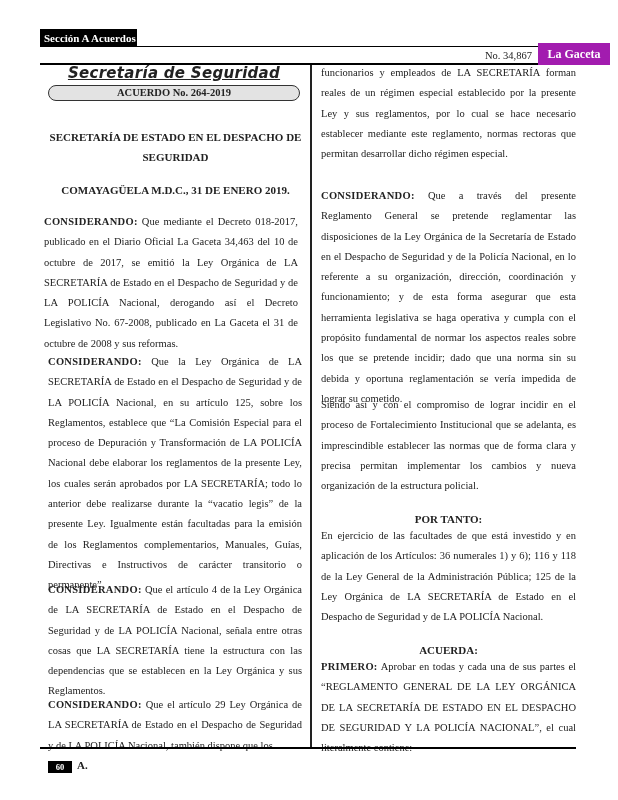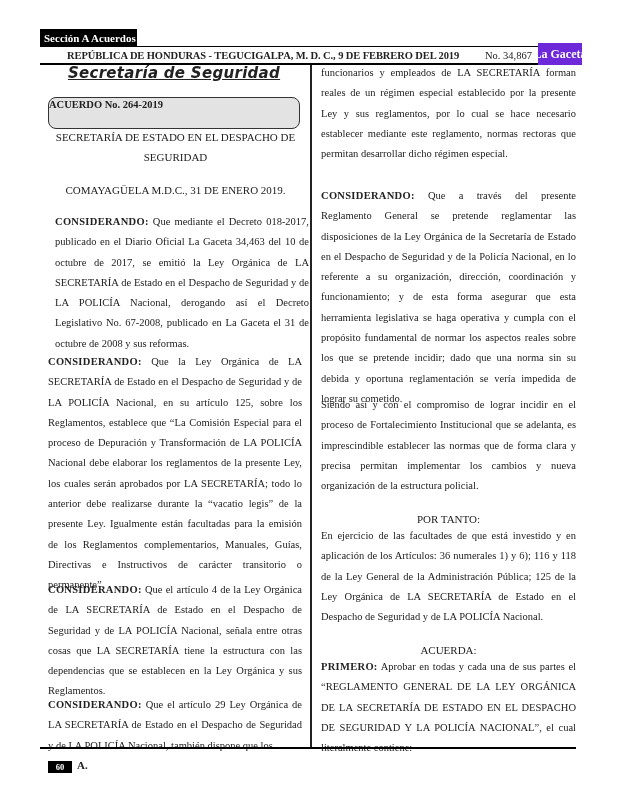--- a/index.html
+++ b/index.html
@@ -8,43 +8,43 @@
 
   .section-tab { position: absolute; left: 40px; top: 29px; height: 17px; width: 97px;
     background: #000; color: #fff; font-size: 11px; font-weight: bold;
     display: flex; align-items: center; padding-left: 4px; box-sizing: border-box; white-space: nowrap; }
 
   .masthead { position: absolute; left: 40px; top: 46px; width: 498px; height: 19px;
     border-top: 1px solid #000; border-bottom: 2px solid #000; box-sizing: border-box;
     display: flex; align-items: center; font-size: 10.5px; font-weight: bold; white-space: nowrap; }
   .masthead .place { margin-left: 27px; letter-spacing: -0.1px; }
   .masthead .num { position: absolute; right: 6px; font-weight: normal; font-size: 10.5px; margin-left: 6px; }
-  .brand-tab { position: absolute; left: 538px; top: 43px; width: 44px; height: 22px;
-    background: #6d28d9; color: #fff; font-weight: bold; font-size: 12px;
+  .brand-tab { position: absolute; left: 538px; top: 43px; width: 72px; height: 22px;
+    background: #a21caf; color: #fff; font-weight: bold; font-size: 12px;
     display: flex; align-items: center; justify-content: center; white-space: nowrap; }
 
   .divider { position: absolute; left: 310px; top: 65px; width: 1.5px; height: 682px; background: #222; }
 
   .sec-title { position: absolute; left: 60px; top: 64px; width: 228px; text-align: center;
     font-family: "DejaVu Sans", sans-serif; font-style: italic; font-weight: bold;
     font-size: 15px; text-decoration: underline; letter-spacing: 0.3px; white-space: nowrap; }
 
-  .acuerdo-box { position: absolute; left: 48px; top: 97px; width: 252px; height: 32px;
+  .acuerdo-box { position: absolute; left: 48px; top: 85px; width: 252px; height: 16px;
     border: 1.2px solid #333; border-radius: 8px; background: #e3e3e3; box-sizing: border-box;
-    font-size: 10.5px; font-weight: bold; line-height: 14px; }
+    text-align: center; font-size: 10.5px; font-weight: bold; line-height: 14px; }
 
-  .heading { position: absolute; text-align: center; font-weight: normal; font-size: 11px; line-height: 20px; }
+  .heading { position: absolute; text-align: center; font-weight: bold; font-size: 11px; line-height: 20px; }
   .h-dept { left: 48px; top: 127px; width: 255px; }
   .h-place { left: 48px; top: 180px; width: 255px; }
 
   .para { position: absolute; font-size: 10.5px; line-height: 20.3px; text-align: justify;
     text-align-last: left; margin: 0; }
   .para b { font-weight: bold; letter-spacing: 0.3px; }
 
-  .l1 { left: 55px; top: 212px; width: 254px; }
+  .l1 { left: 44px; top: 212px; width: 254px; }
   .l2 { left: 48px; top: 352px; width: 254px; }
   .l3 { left: 48px; top: 580px; width: 254px; }
   .l4 { left: 48px; top: 695px; width: 254px; }
 
   .r0 { left: 321px; top: 63px; width: 255px; }
   .r1 { left: 321px; top: 186px; width: 255px; }
   .r2 { left: 321px; top: 395px; width: 255px; }
   .r-portanto { left: 321px; top: 509px; width: 255px; }
   .r3 { left: 321px; top: 526px; width: 255px; }
   .r-acuerda { left: 321px; top: 640px; width: 255px; }
@@ -54,21 +54,20 @@
   .page-num { position: absolute; left: 48px; top: 761px; width: 24px; height: 12px;
     background: #000000; color: #fff; font-size: 8.5px; font-weight: bold;
     display: flex; align-items: center; justify-content: center; }
   .page-section { position: absolute; left: 77px; top: 759px; font-size: 11px; font-weight: bold; }
 </style>
 </head>
 <body>
 
 <div class="section-tab">Sección  A  Acuerdos y Leyes</div>
 <div class="masthead">
-  <span class="place">REPÚBLICA DE HONDURAS  - TEGUCIGALPA, M. D. C., 9  DE FEBRERO DEL 2019</span>
   <span class="num">No. 34,867</span>
 </div>
 <div class="brand-tab">La Gaceta</div>
 
 <div class="divider"></div>
 
 <div class="sec-title">Secretaría de Seguridad</div>
 <div class="acuerdo-box">ACUERDO No. 264-2019</div>
 <div class="heading h-dept">SECRETARÍA DE ESTADO EN EL DESPACHO DE SEGURIDAD</div>
 <div class="heading h-place">COMAYAGÜELA M.D.C., 31 DE ENERO 2019.</div>

